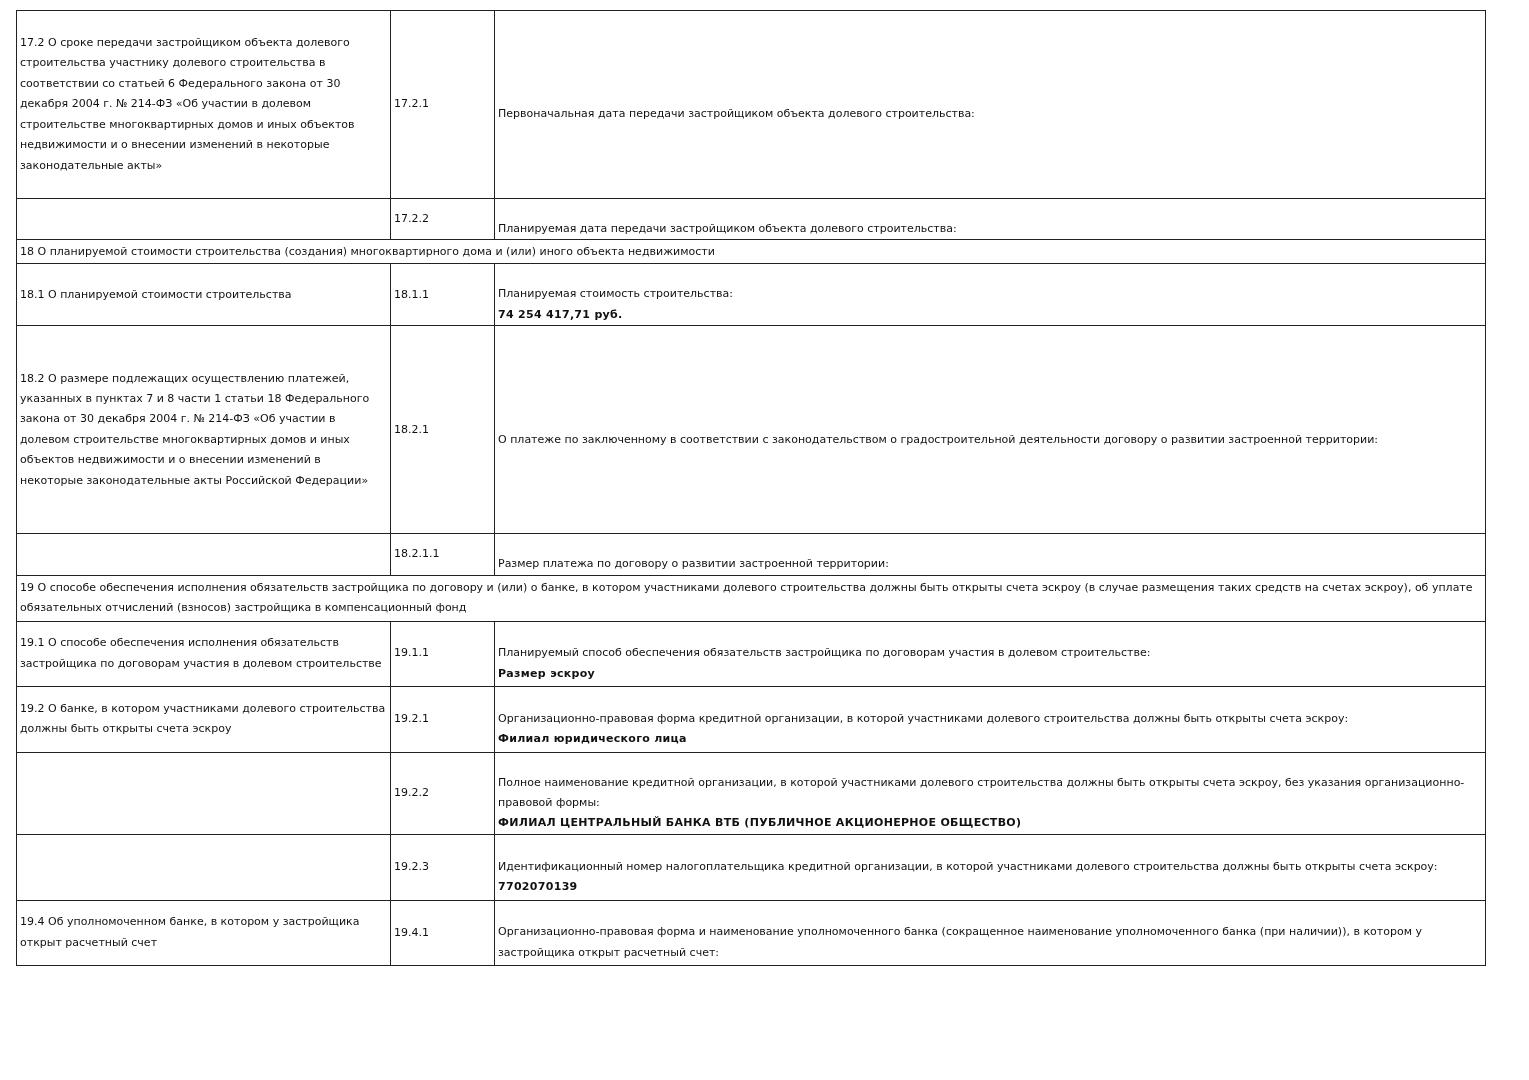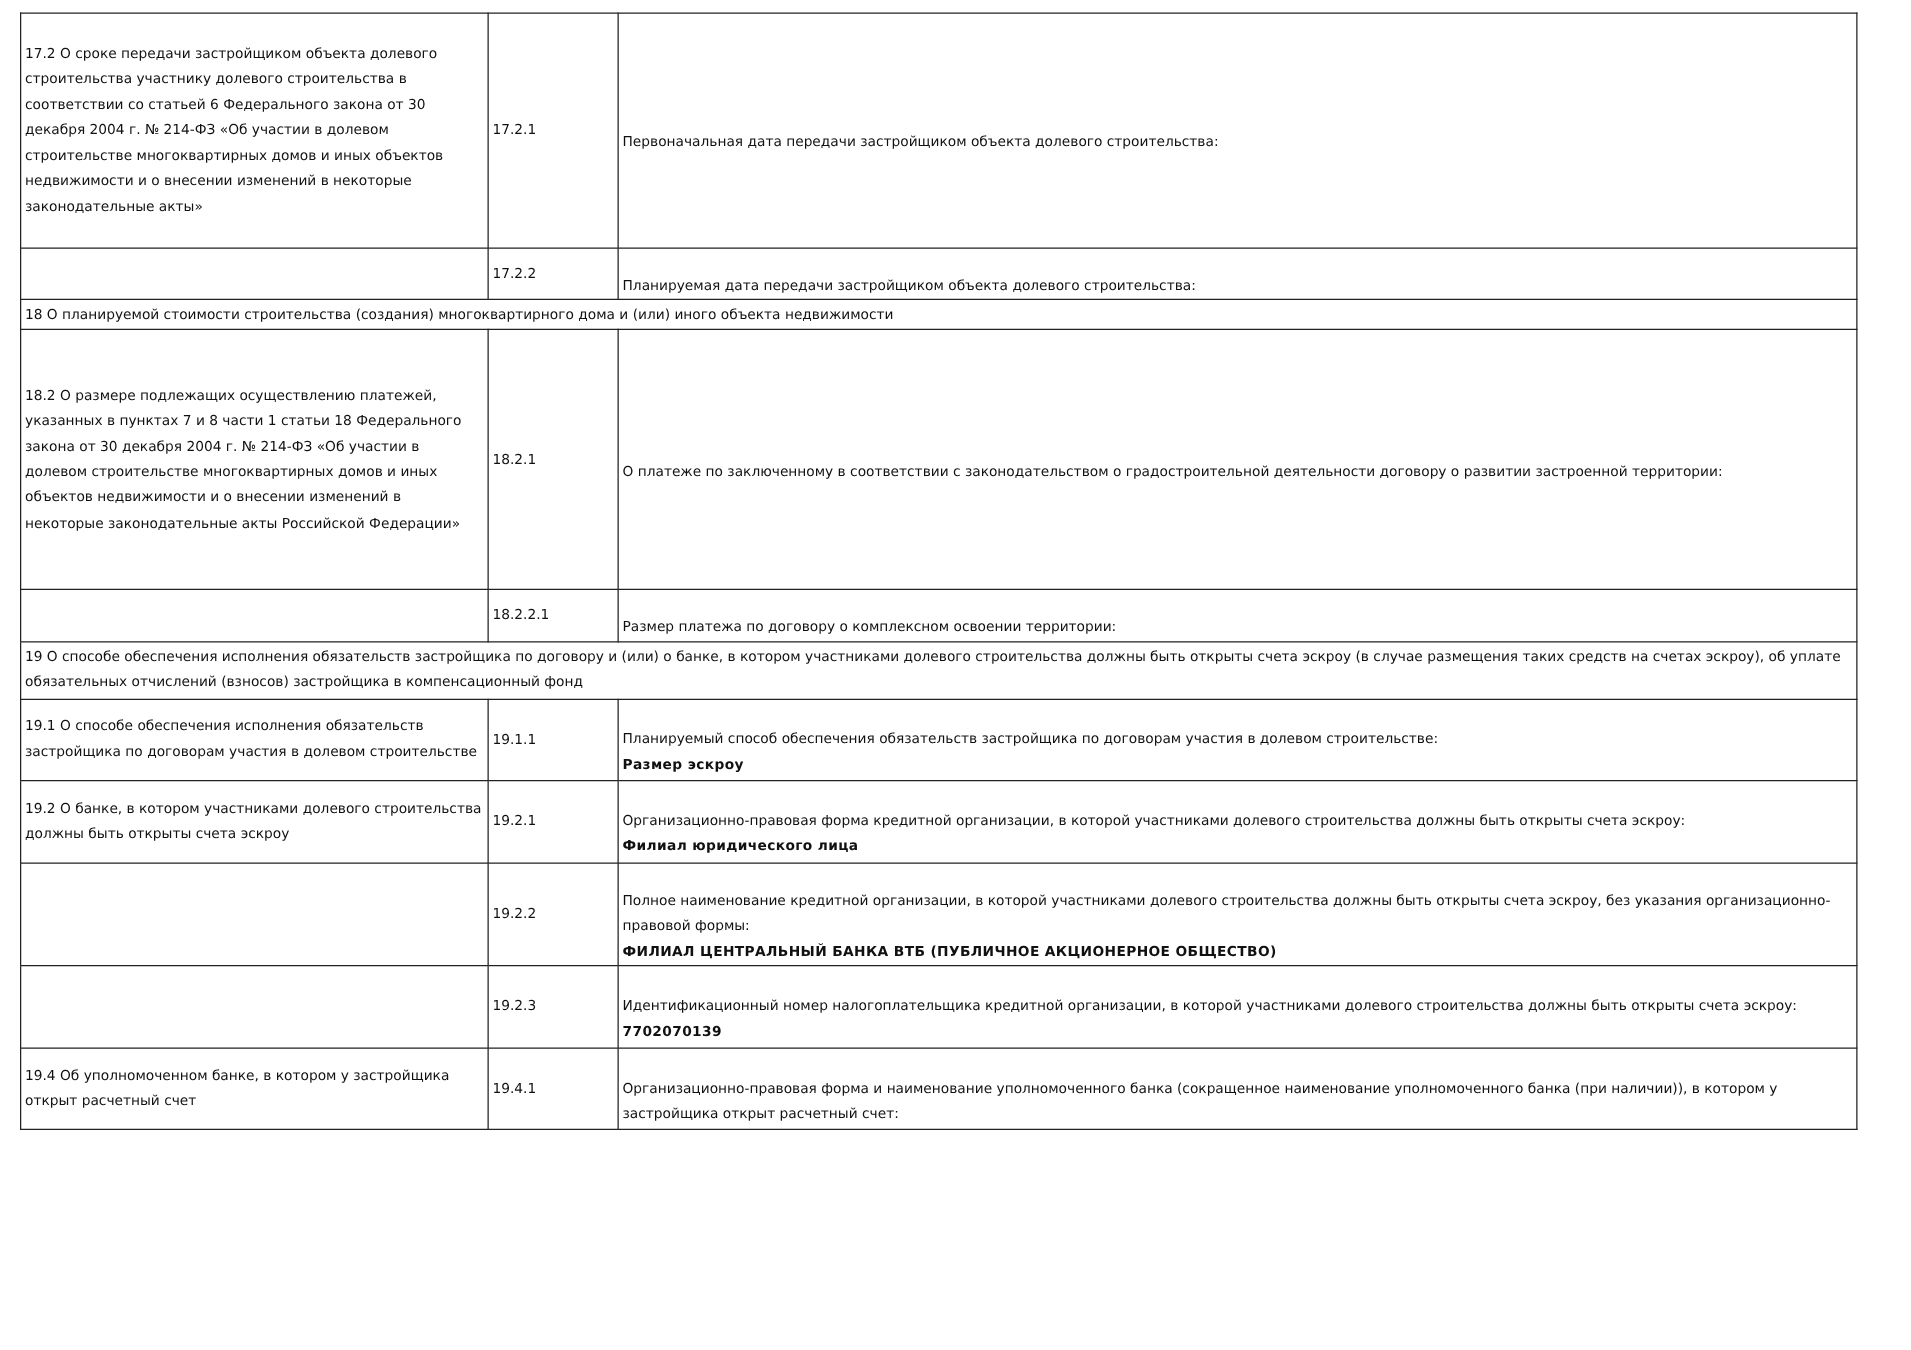--- a/index.html
+++ b/index.html
@@ -40,38 +40,46 @@
       <td class="c2">17.2.2</td>
       <td class="c3">
         <span class="lbl">Планируемая дата передачи застройщиком объекта долевого строительства:</span>
       </td>
     </tr>
 
     <tr style="height:24px">
       <td class="full" colspan="3">18 О планируемой стоимости строительства (создания) многоквартирного дома и (или) иного объекта недвижимости</td>
     </tr>
 
+    <tr style="height:45px">
+      <td class="c1">18.1 О планируемой стоимости строительства</td>
+      <td class="c2">18.1.1</td>
+      <td class="c3">
+        <span class="lbl">Планируемая стоимость строительства:</span>
+        <span class="val">74 254 417,71 руб.</span>
+      </td>
+    </tr>
 
     <tr style="height:208px">
       <td class="c1">18.2 О размере подлежащих осуществлению платежей, указанных в пунктах 7 и 8 части 1 статьи 18 Федерального закона от 30 декабря 2004 г. № 214-ФЗ «Об участии в долевом строительстве многоквартирных домов и иных объектов недвижимости и о внесении изменений в некоторые законодательные акты Российской Федерации»</td>
       <td class="c2">18.2.1</td>
       <td class="c3">
         <span class="lbl">О платеже по заключенному в соответствии с законодательством о градостроительной деятельности договору о развитии застроенной территории:</span>
       </td>
     </tr>
 
+    <tr style="height:24px">
+      <td class="c1"></td>
+      <td class="c2">18.2.1.1</td>
+      <td class="c3">
+        <span class="lbl">Размер платежа по договору о развитии застроенной территории:</span>
+      </td>
+    </tr>
 
 
-    <tr style="height:24px">
-      <td class="c1"></td>
-      <td class="c2">18.2.2.1</td>
-      <td class="c3">
-        <span class="lbl">Размер платежа по договору о комплексном освоении территории:</span>
-      </td>
-    </tr>
 
     <tr style="height:46px">
       <td class="full" colspan="3">19 О способе обеспечения исполнения обязательств застройщика по договору и (или) о банке, в котором участниками долевого строительства должны быть открыты счета эскроу (в случае размещения таких средств на счетах эскроу), об уплате обязательных отчислений (взносов) застройщика в компенсационный фонд</td>
     </tr>
 
     <tr style="height:65px">
       <td class="c1">19.1 О способе обеспечения исполнения обязательств застройщика по договорам участия в долевом строительстве</td>
       <td class="c2">19.1.1</td>
       <td class="c3">
         <span class="lbl">Планируемый способ обеспечения обязательств застройщика по договорам участия в долевом строительстве:</span>

